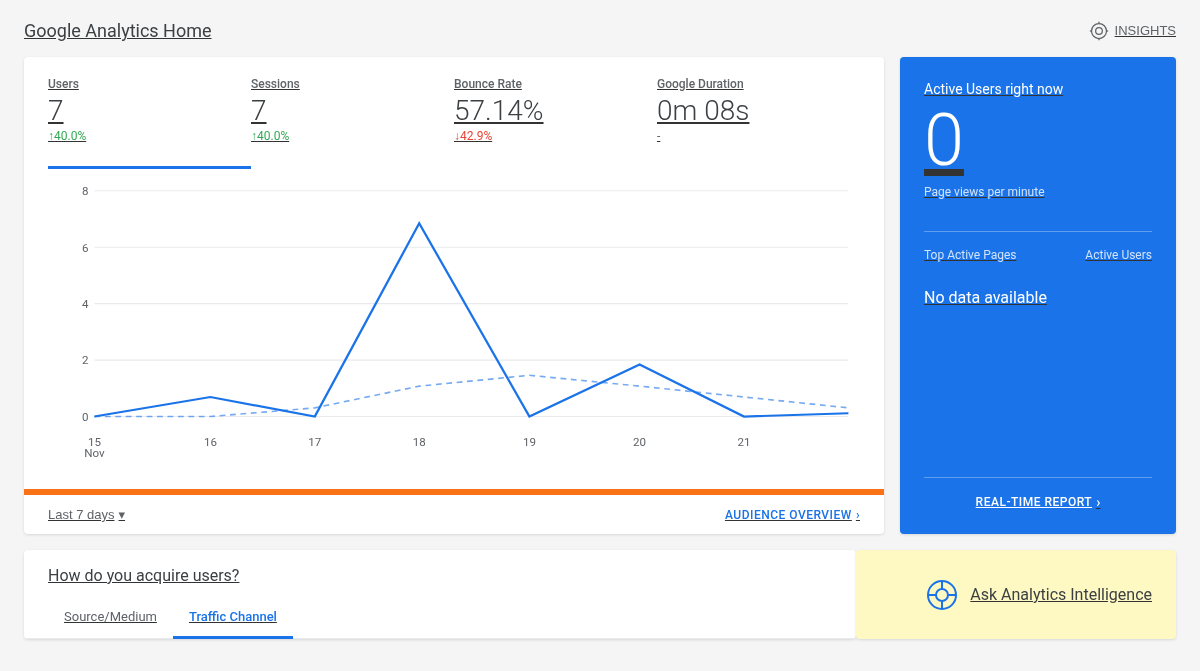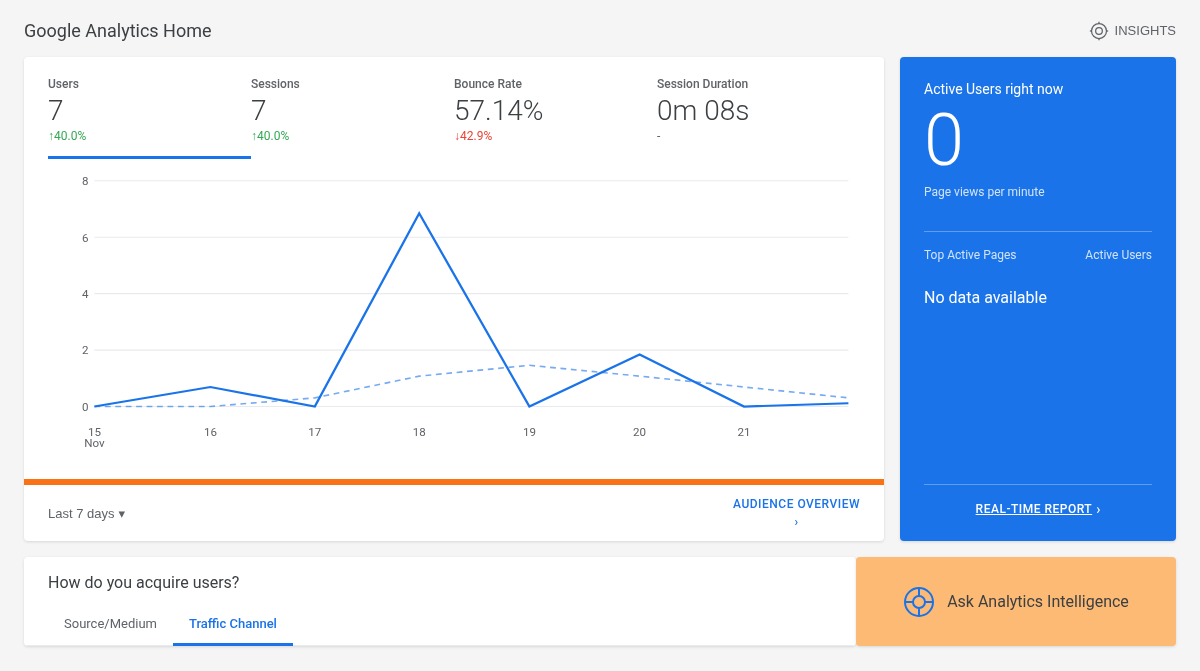--- a/index.html
+++ b/index.html
@@ -5,20 +5,21 @@
     * { box-sizing: border-box; margin: 0; padding: 0; }
     body {
       font-family: 'Roboto', Arial, sans-serif;
       background: #f5f5f5;
       color: #333;
       font-size: 14px;
     }
     .page-container {
       padding: 20px 24px;
       max-width: 1200px;
+      text-decoration: underline;
     }
     .page-header {
       display: flex;
       justify-content: space-between;
       align-items: center;
       margin-bottom: 16px;
     }
     .page-title {
       font-size: 18px;
       font-weight: 400;
@@ -54,21 +55,21 @@
       display: flex;
       padding: 20px 24px 0 24px;
       border-bottom: none;
     }
     .metric-item {
       flex: 1;
       padding-bottom: 16px;
     }
     .metric-item:first-child {
       border-bottom: 3px solid #1a73e8;
-      padding-bottom: 13px;
+      padding-bottom: 23px;
     }
     .metric-label {
       font-size: 12px;
       color: #5f6368;
       margin-bottom: 6px;
       font-weight: 500;
     }
     .metric-value {
       font-size: 28px;
       font-weight: 300;
@@ -114,21 +115,20 @@
     .audience-link {
       display: flex;
       align-items: center;
       gap: 4px;
       color: #1a73e8;
       font-size: 12px;
       font-weight: 500;
       letter-spacing: 0.5px;
       cursor: pointer;
       text-decoration: none;
-      flex-direction: column;
     }
     
     .right-panel {
       width: 276px;
       background: #1a73e8;
       border-radius: 4px;
       box-shadow: 0 1px 3px rgba(0,0,0,0.12);
       color: #fff;
       padding: 24px;
       display: flex;
@@ -220,26 +220,26 @@
       font-weight: 400;
     }
     .tab.active {
       color: #1a73e8;
       border-bottom: 3px solid #1a73e8;
       font-weight: 500;
     }
     
     .ask-panel {
       width: 320px;
-      background: #fdba74;
+      background: #fef9c3;
       border-radius: 4px;
       box-shadow: 0 1px 3px rgba(0,0,0,0.12);
       display: flex;
       align-items: center;
-      justify-content: center;
+      justify-content: flex-end;
       padding: 24px;
       gap: 12px;
       cursor: pointer;
       min-height: 80px;
     }
     .ask-icon {
       width: 32px;
       height: 32px;
       flex-shrink: 0;
     }
@@ -283,21 +283,21 @@
           <div class="metric-label">Sessions</div>
           <div class="metric-value">7</div>
           <div class="metric-change positive">↑40.0%</div>
         </div>
         <div class="metric-item">
           <div class="metric-label">Bounce Rate</div>
           <div class="metric-value">57.14%</div>
           <div class="metric-change negative">↓42.9%</div>
         </div>
         <div class="metric-item">
-          <div class="metric-label">Session Duration</div>
+          <div class="metric-label">Google Duration</div>
           <div class="metric-value">0m 08s</div>
           <div class="metric-change neutral">-</div>
         </div>
       </div>
 
       <div class="chart-area">
         <svg class="chart-svg" viewBox="0 0 700 280" preserveAspectRatio="none">
 
           <line x1="40" y1="20" x2="690" y2="20" stroke="#e8eaed" stroke-width="1"></line>
           <line x1="40" y1="72" x2="690" y2="72" stroke="#e8eaed" stroke-width="1"></line>

